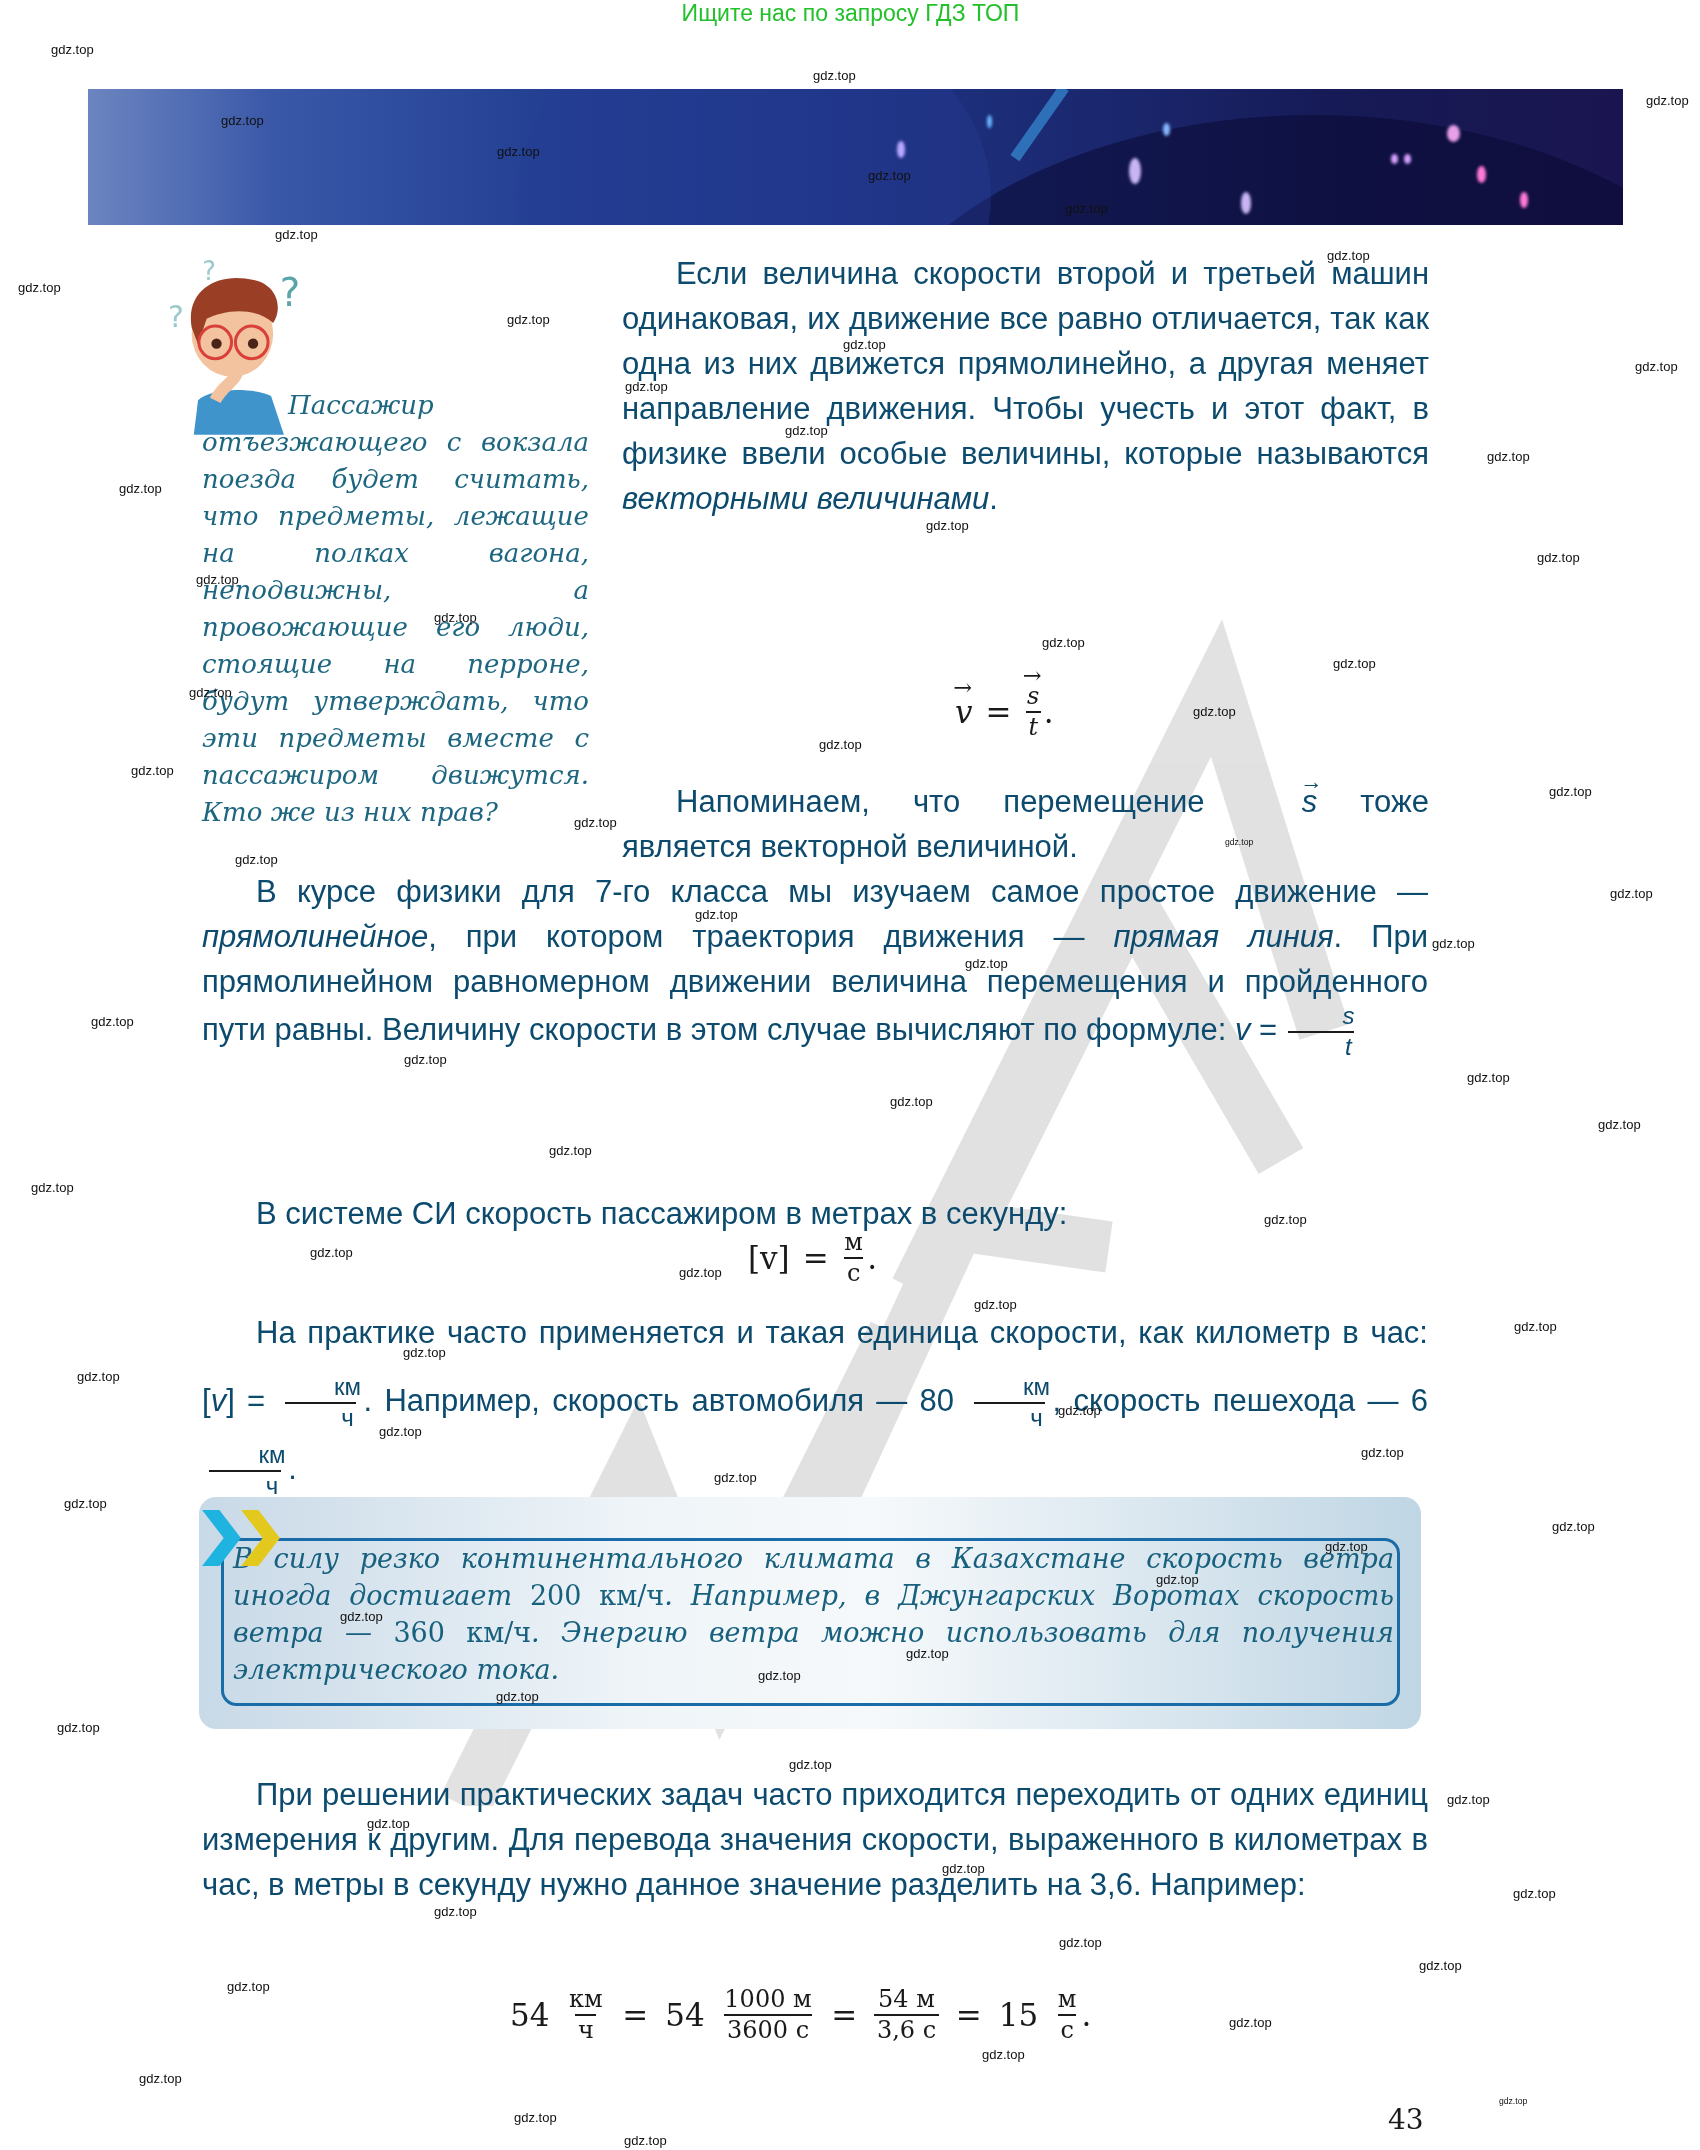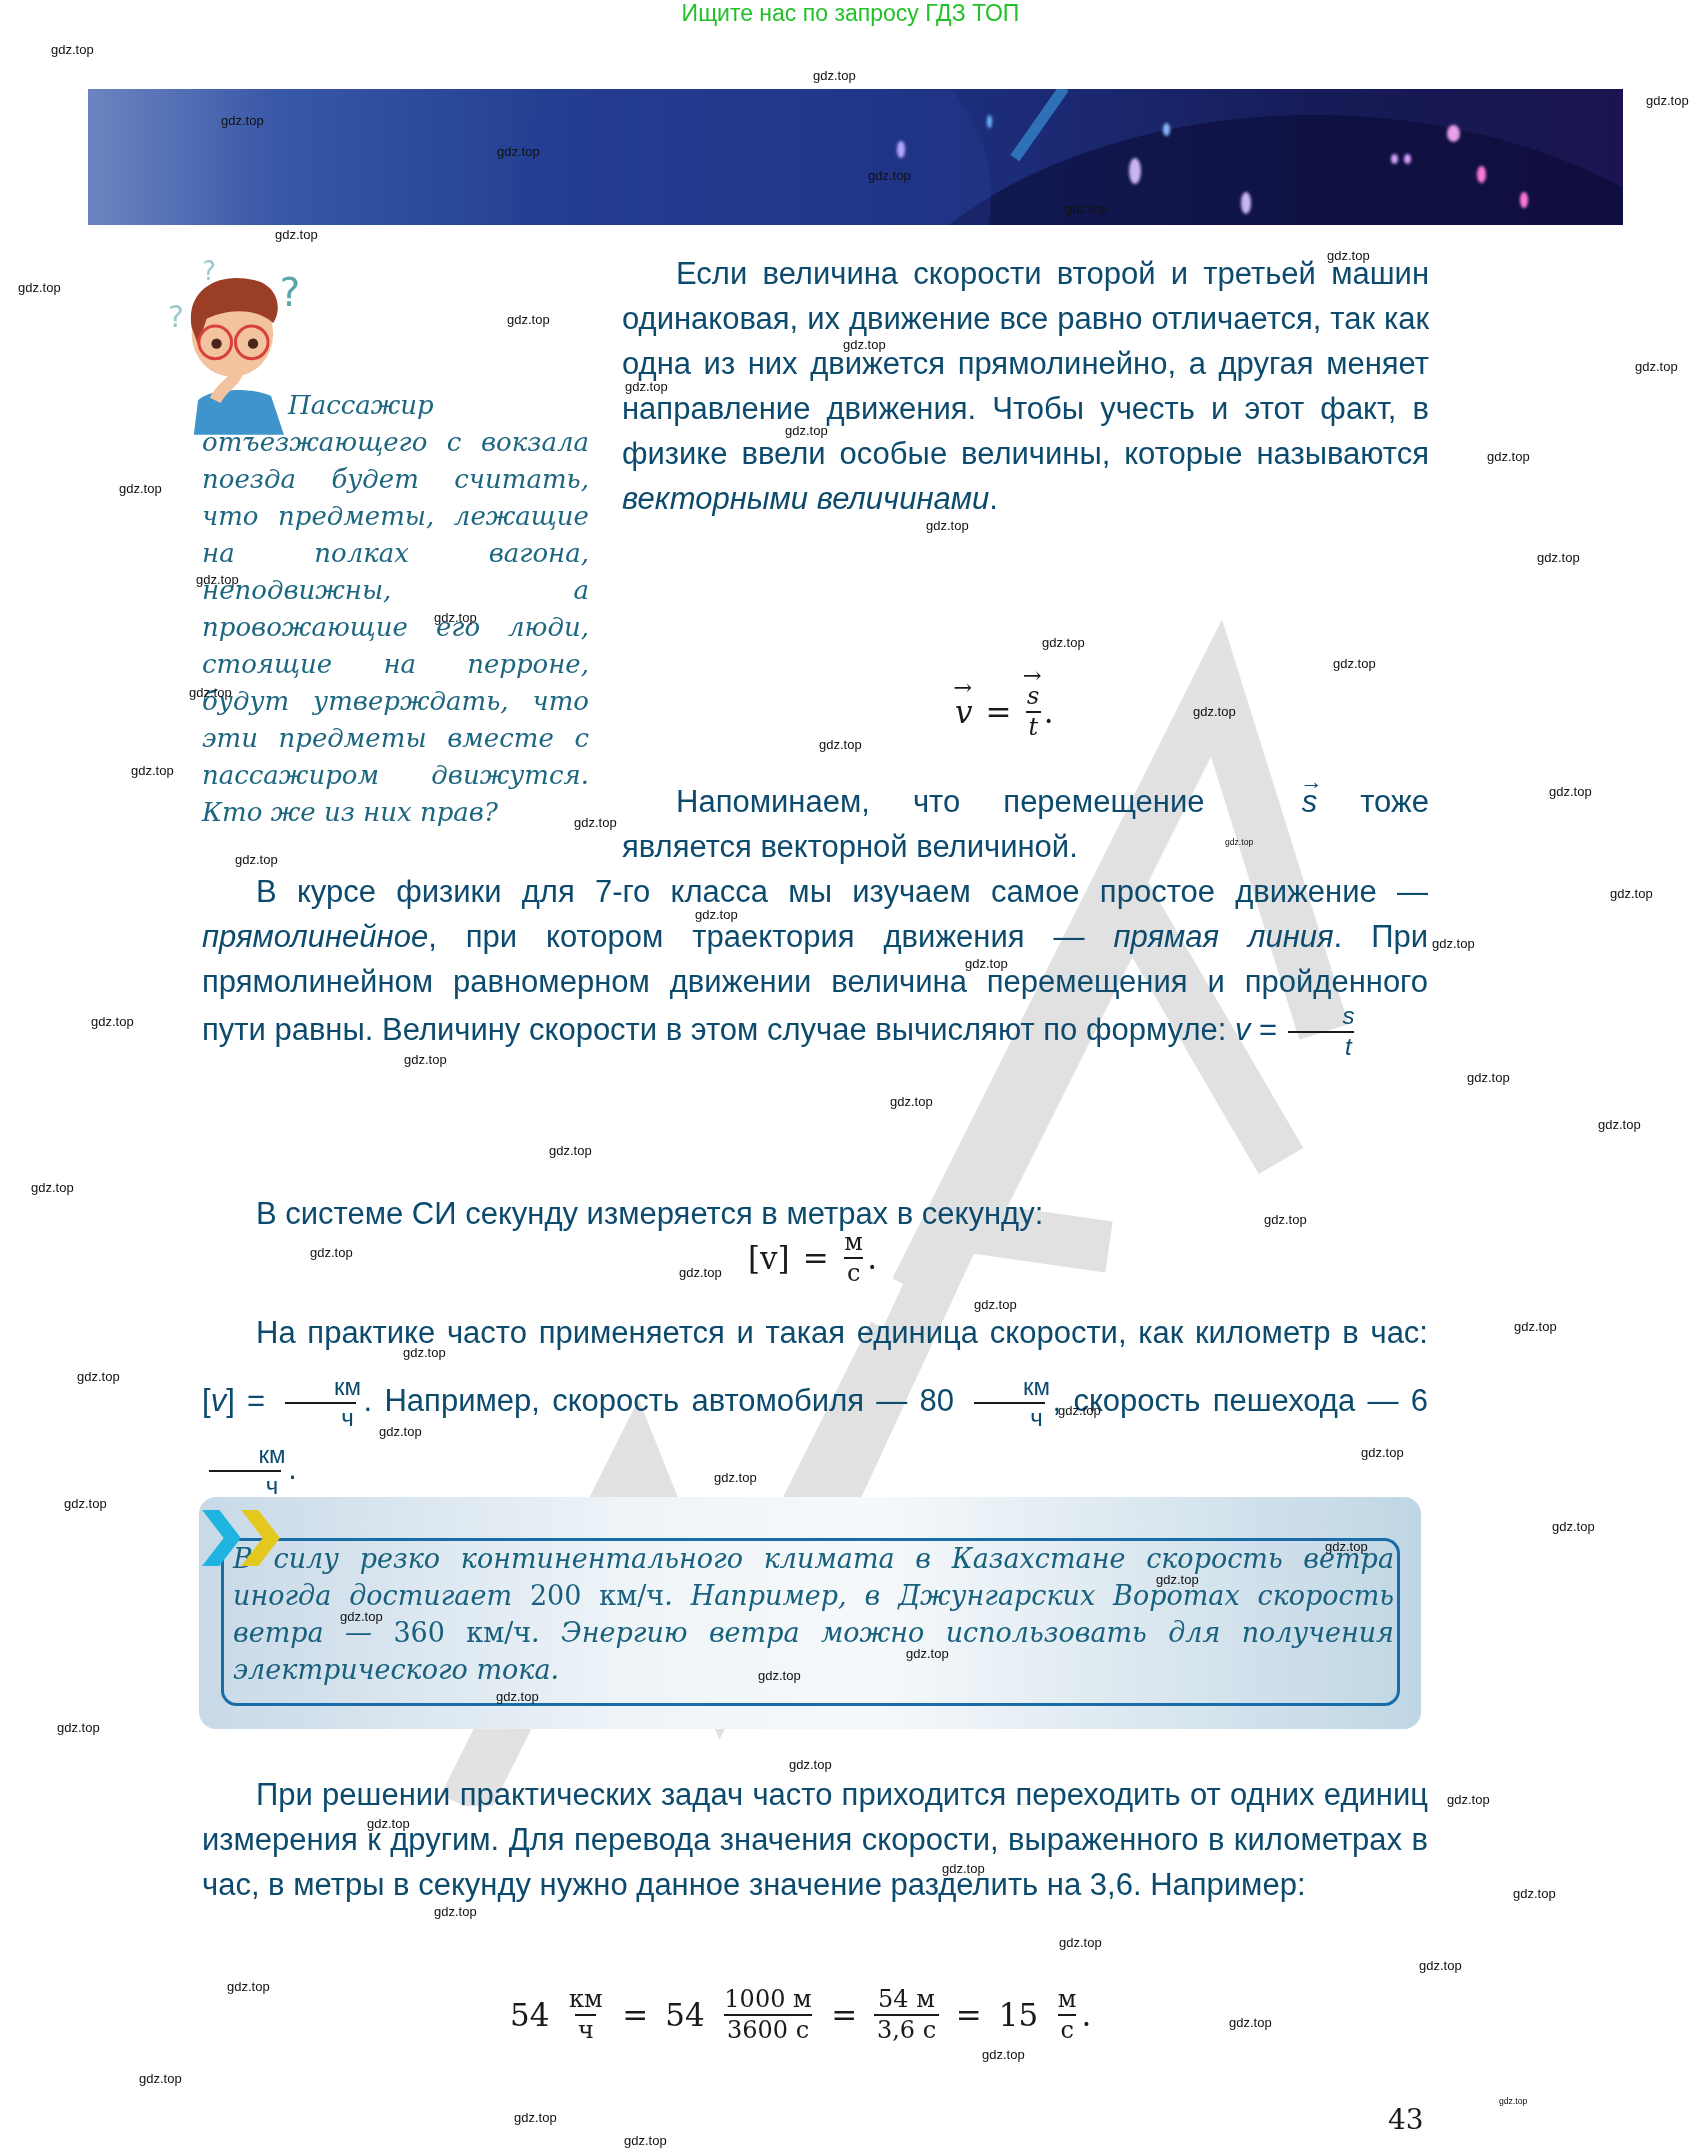--- a/index.html
+++ b/index.html
@@ -124,21 +124,21 @@
 </div>
 
 <div class="text-block" style="left:202px; top:869px; width:1226px;">
   <p><span>В курсе физики для 7-го класса мы изучаем самое простое движение — </span><em>прямолинейное</em><span>, при котором траектория движения — </span><em>прямая линия</em><span>. При прямолинейном равномерном движении величина перемещения и пройденного пути равны. Величину скорости в этом случае вычисляют по формуле: </span><span class="it">v</span><span> = </span><span class="frac small" style="vertical-align:middle;">
         <span class="num it">s</span>
         <span class="den it">t</span>
       </span></p>
 </div>
 
 <div class="text-block" style="left:202px; top:1191px; width:1226px;">
-  <p><span>В системе СИ секунду измеряется в метрах в секунду:</span></p>
+  <p><span>В системе СИ скорость пассажиром в метрах в секунду:</span></p>
 </div>
 
 <div class="formula" style="left:748px; top:1230px;">
   <span>[v]</span>
   <span>=</span>
   <span class="frac small">
       <span class="num">м</span>
       <span class="den">с</span>
     </span>
   <span style="margin-left:-11.2px;">.</span>

